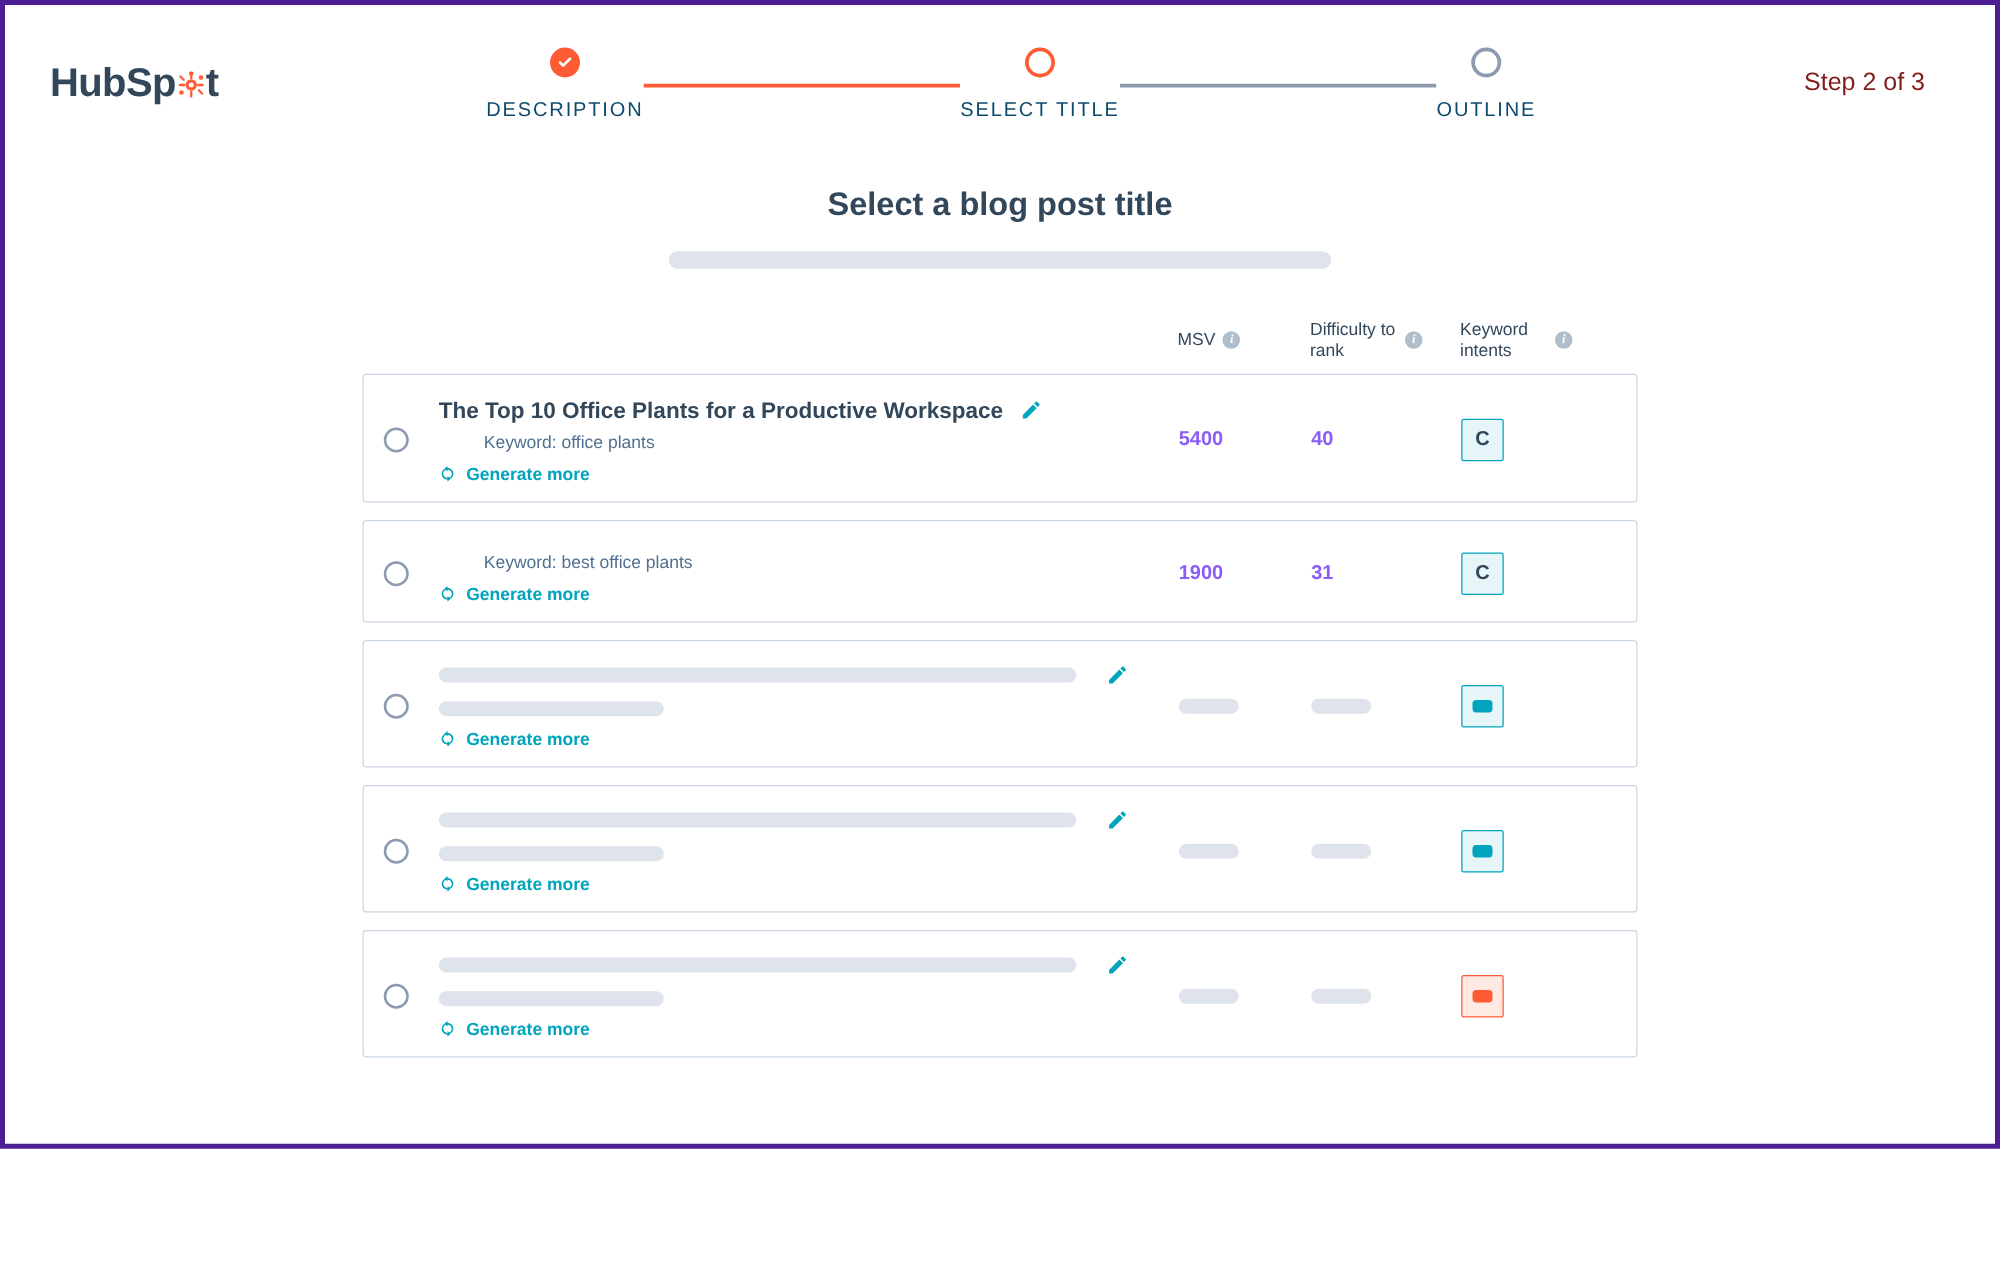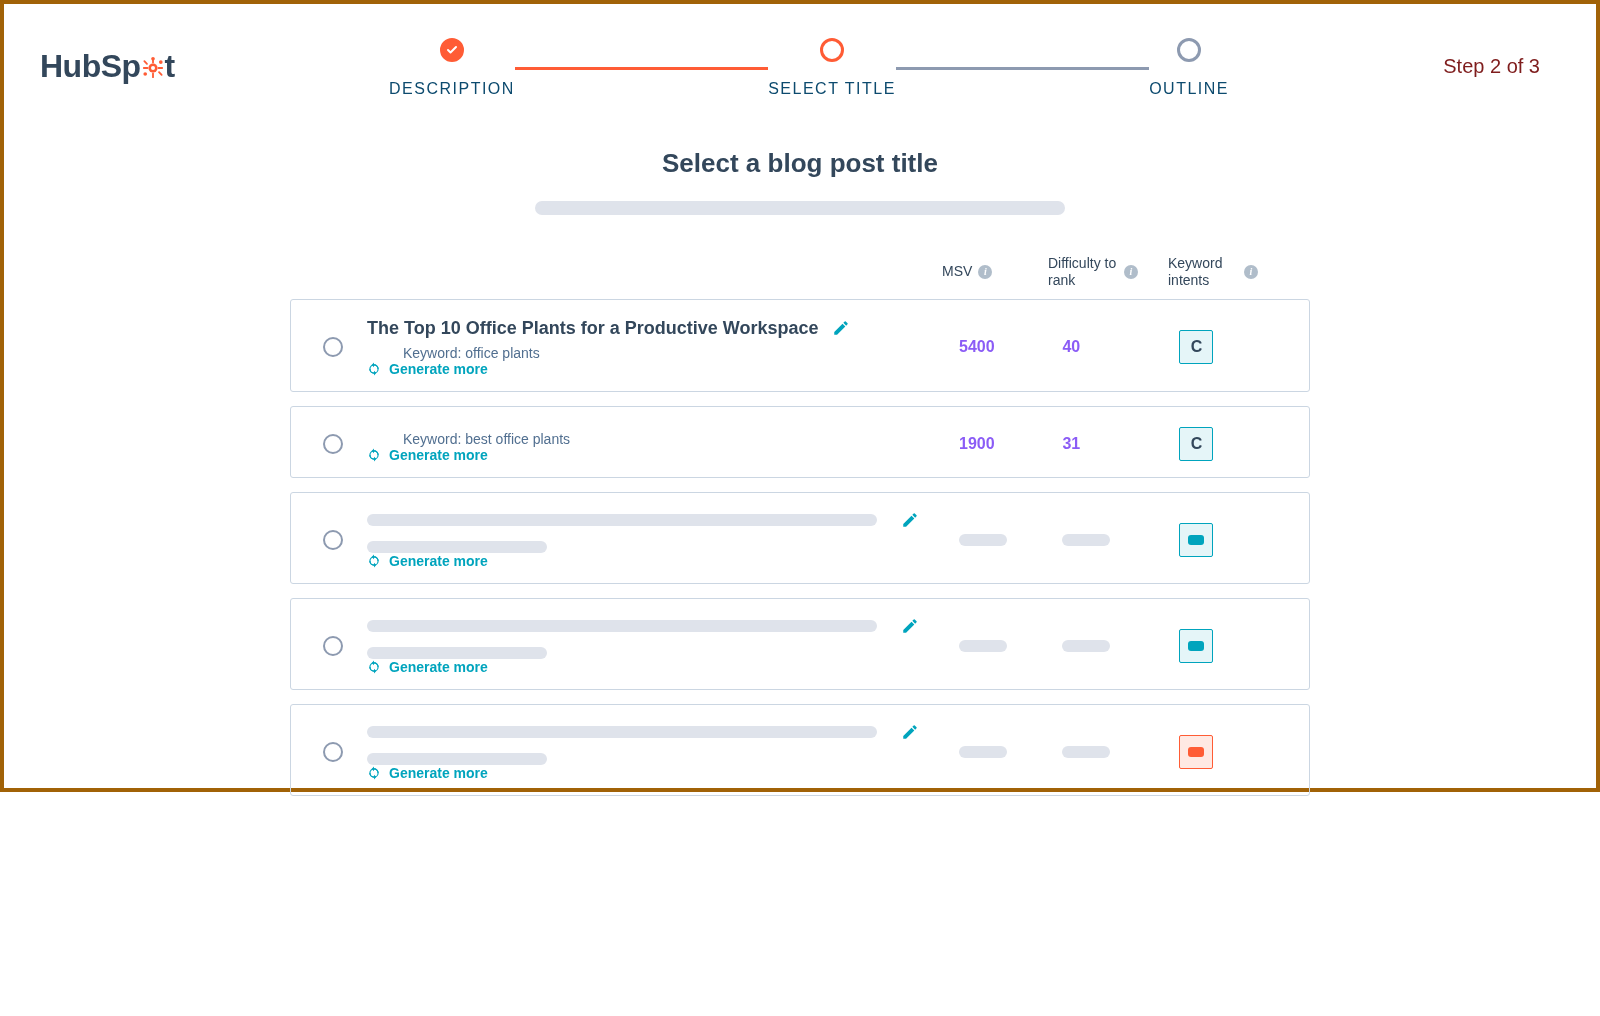--- a/index.html
+++ b/index.html
@@ -4,22 +4,22 @@
 <style>
   * { box-sizing: border-box; margin: 0; padding: 0; }
   html, body { width: 100%; height: 100%; }
   body {
     font-family: -apple-system, BlinkMacSystemFont, "Segoe UI", Helvetica, Arial, sans-serif;
     background: #fff;
     color: #33475b;
   }
   .frame {
     width: 1600px;
-    height: 792px;
-    border: 4px solid #a16207;
+    height: 919px;
+    border: 4px solid #4c1d95;
     position: relative;
     padding: 30px 36px;
     transform-origin: top left;
   }
   .header {
     display: flex;
     align-items: center;
     gap: 24px;
   }
   .logo {
@@ -127,21 +127,21 @@
     background:#b0bdca; color:#fff;
     font-size:10px; font-weight:700;
     display:inline-flex; align-items:center; justify-content:center;
     font-style: italic;
     font-family: Georgia, serif;
   }
   .card {
     border: 1px solid #cbd6e2;
     border-radius: 3px;
     margin-bottom: 14px;
-    padding: 18px 32px 14px;
+    padding: 18px 16px 14px;
     display: flex;
     align-items: center;
   }
   .radio {
     width: 20px; height: 20px;
     border: 2px solid #8d9ab0;
     border-radius: 50%;
     flex-shrink: 0;
     margin-right: 24px;
     cursor: pointer;
@@ -163,20 +163,21 @@
     margin-top: 6px;
     margin-left: 36px;
   }
   .gen-more {
     display: flex;
     align-items: center;
     gap: 8px;
     color: #00a4bd;
     font-size: 14px;
     font-weight: 600;
+    margin-top: 10px;
     cursor: pointer;
   }
   .gen-more svg { display:block; }
   .metric {
     font-size: 16px;
     font-weight: 700;
     color: #8b5cf6;
   }
   .metric.msv { width: 106px; }
   .metric.diff { width: 120px; }

